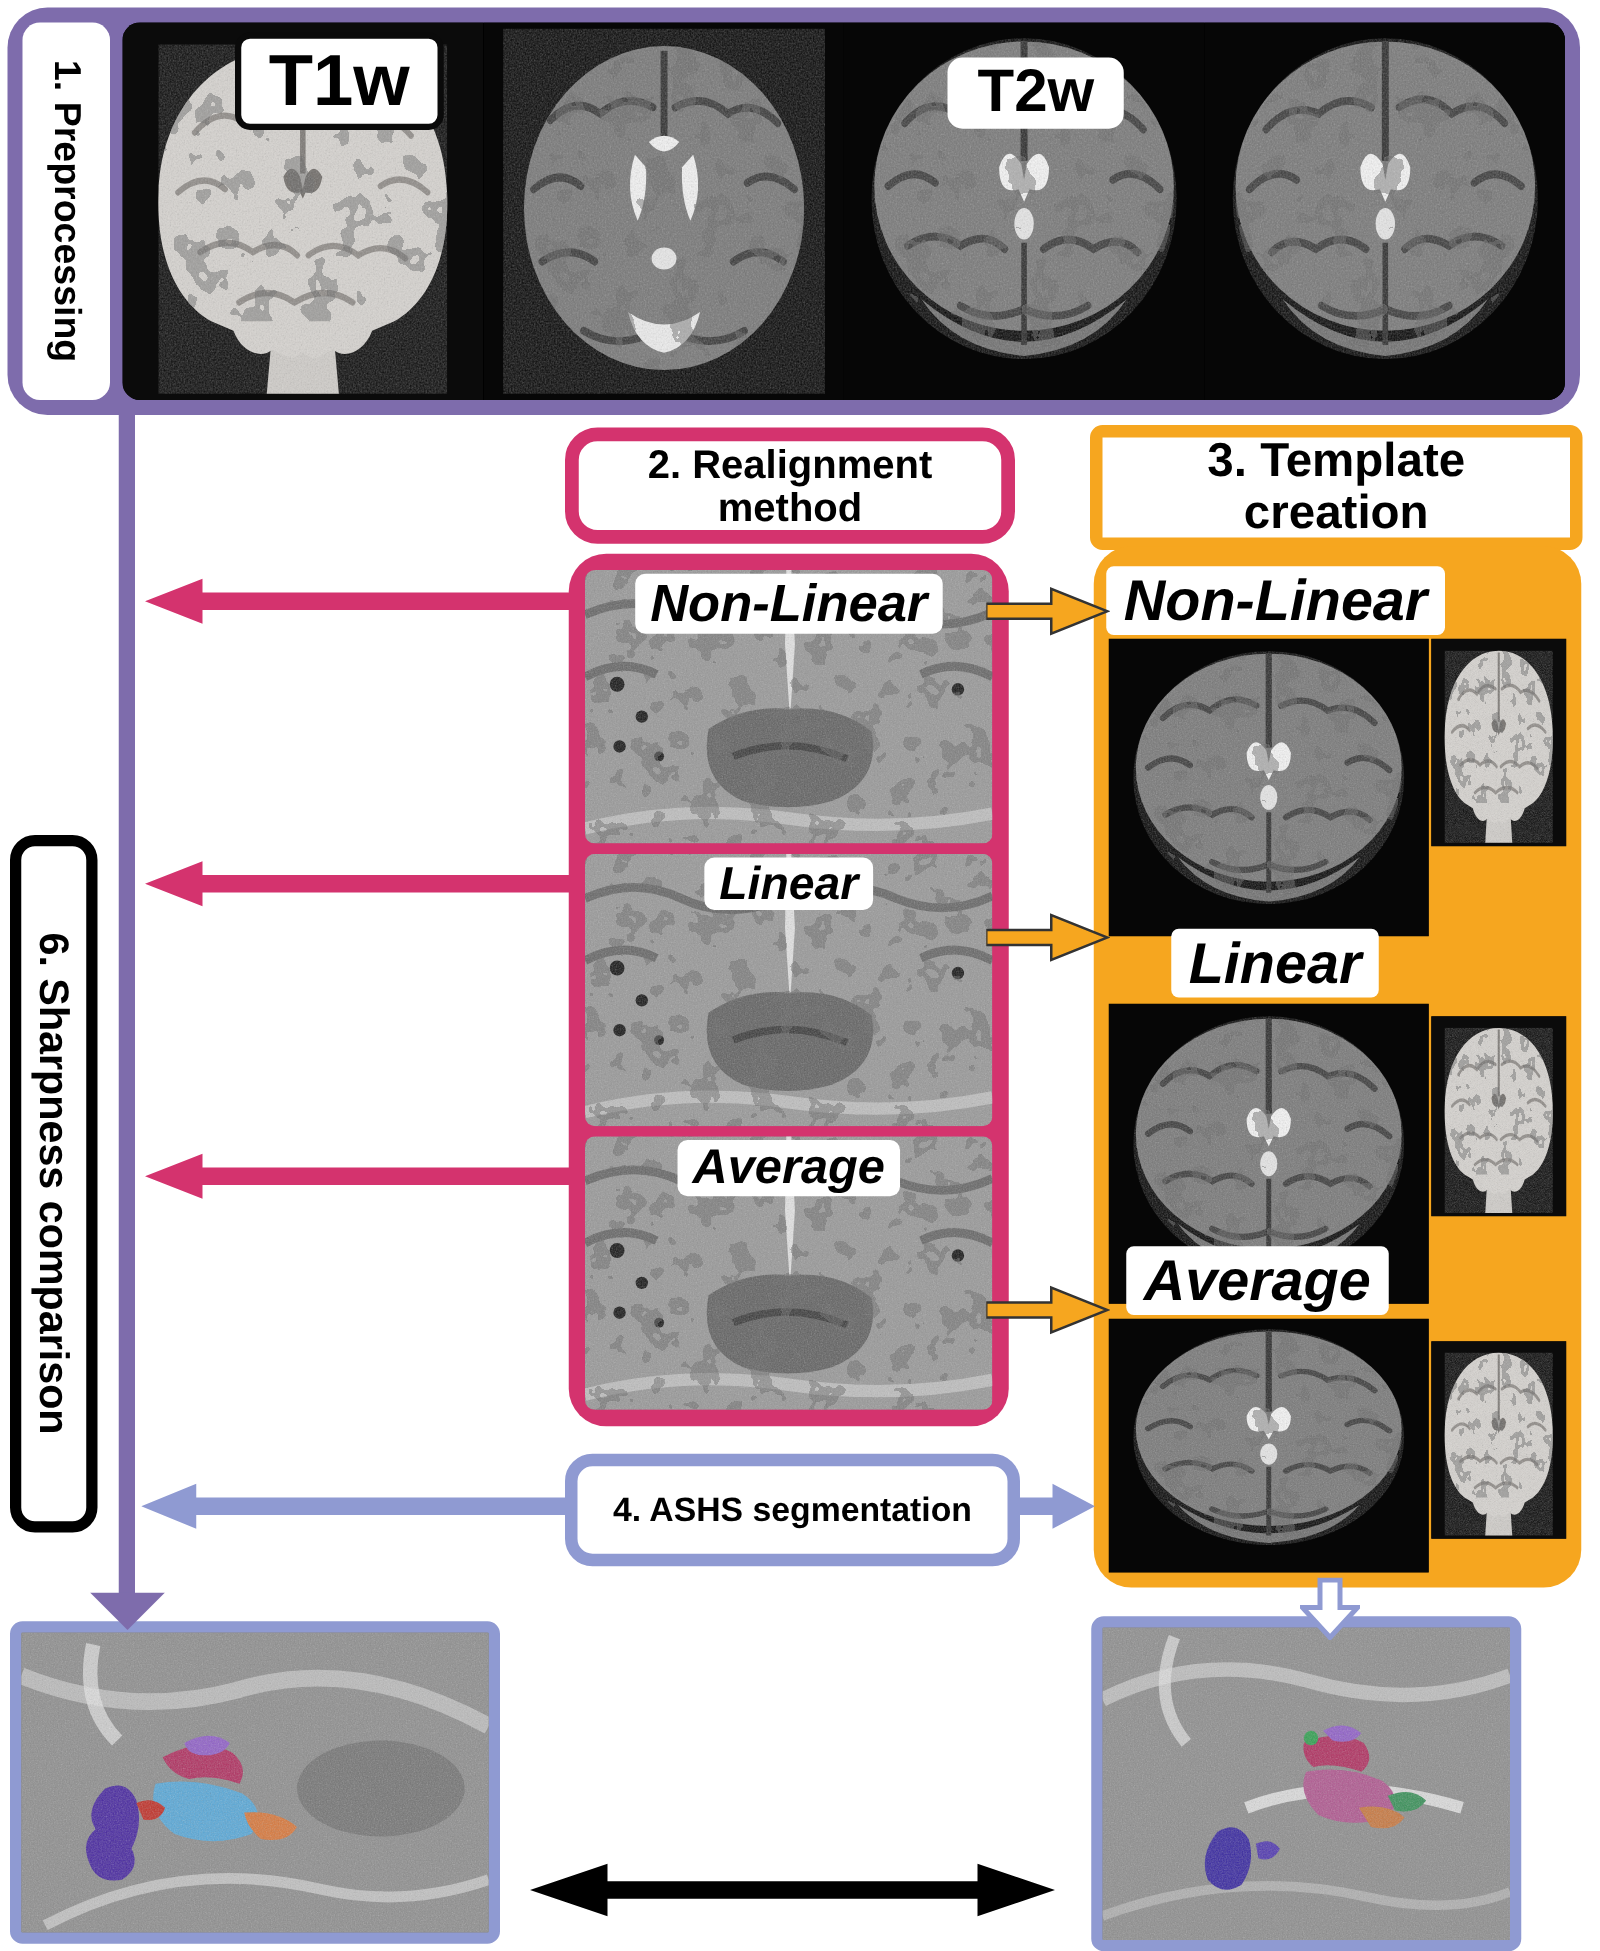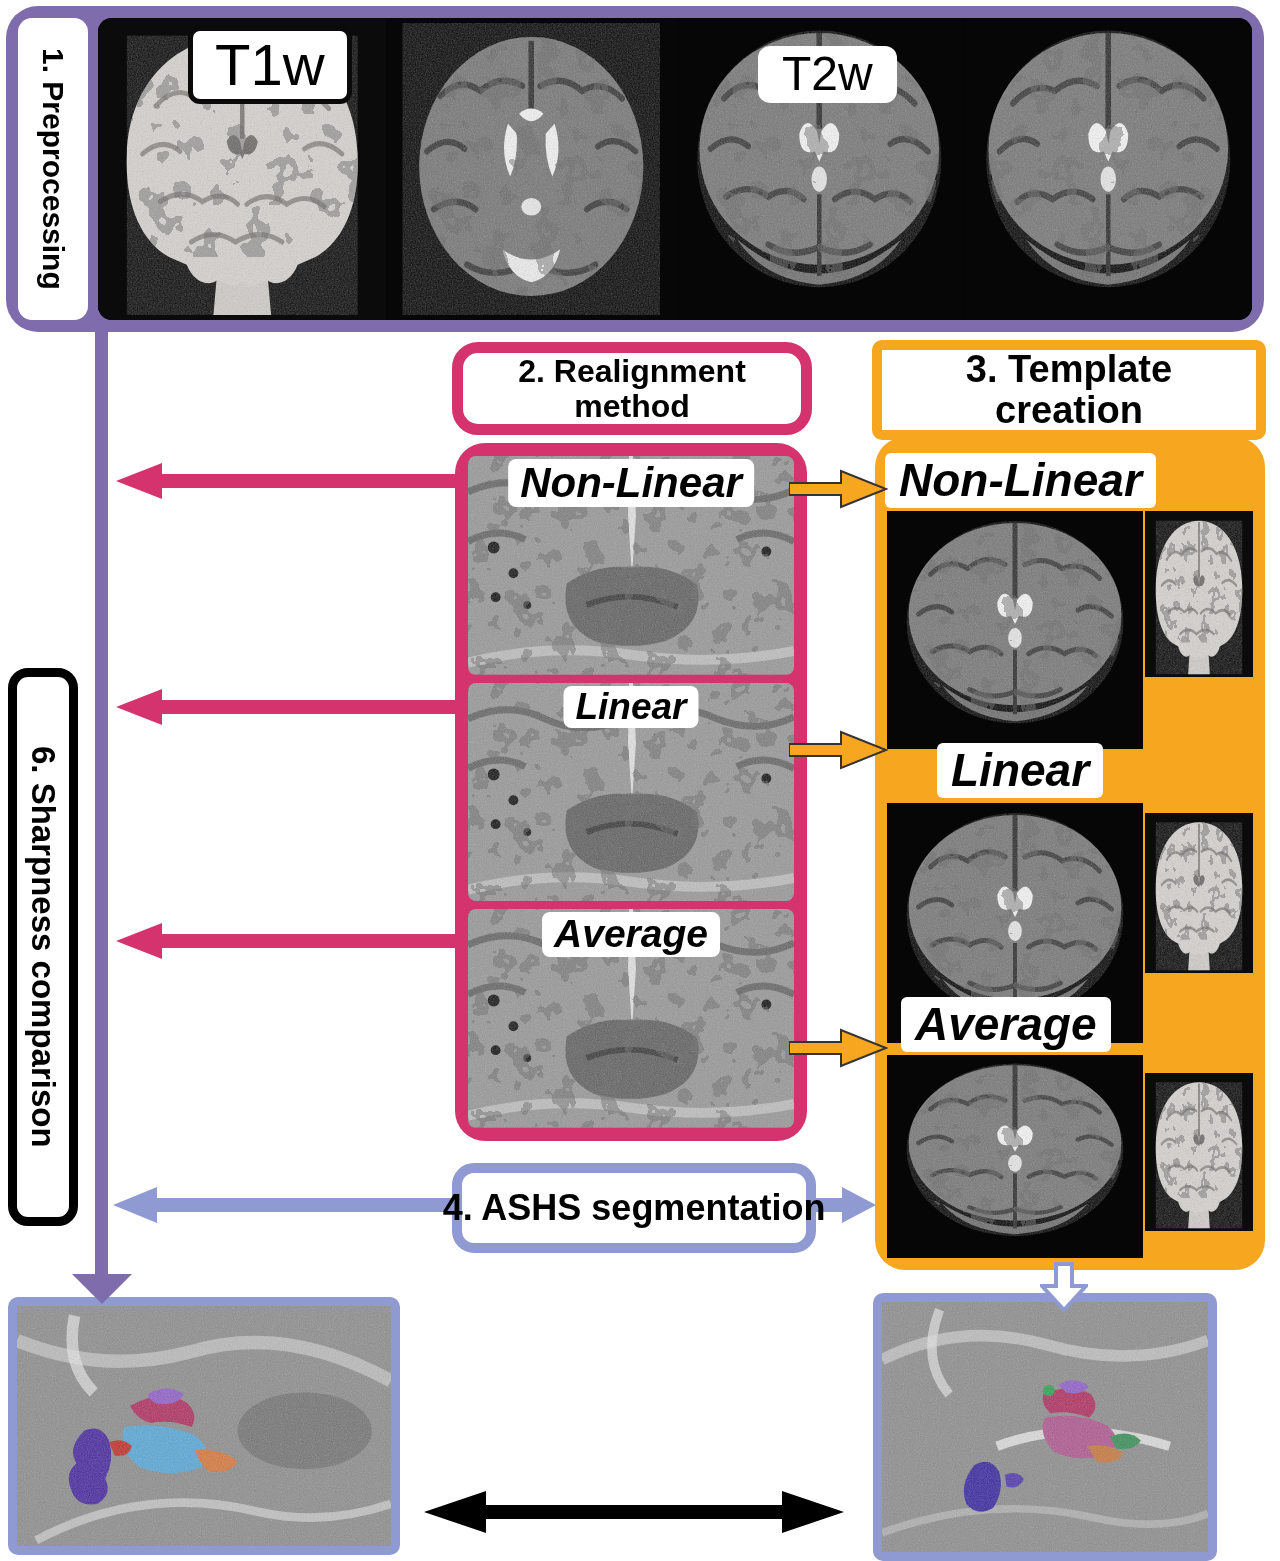--- a/index.html
+++ b/index.html
@@ -10,21 +10,21 @@
   .fig{position:relative;width:1280px;height:1561px;background:#fff;overflow:hidden}
   .abs{position:absolute}
   svg.abs{display:block}
 
   
   .preproc{left:6px;top:6px;width:1258px;height:326px;background:var(--purple,#7e6cac);border-radius:32px;padding:12px;display:flex;gap:10px}
   .vlabel{width:70px;background:#fff;border-radius:14px;display:flex;align-items:center;justify-content:center;flex:none}
   .vtext{writing-mode:vertical-rl;font-weight:bold;font-size:30px;white-space:nowrap}
   .scanrow{position:relative;flex:1;background:#000;border-radius:14px;display:flex;overflow:hidden}
   .scan{width:25%;height:100%;display:block}
-  .scantag{position:absolute;background:#fff;font-weight:normal;line-height:1.1;border-radius:12px}
+  .scantag{position:absolute;background:#fff;font-weight:bold;line-height:1.1;border-radius:12px}
   .t1wtag{left:90px;top:8px;font-size:58px;border:5px solid #0a0a0a;padding:2px 22px}
   .t2wtag{left:660px;top:28px;font-size:48px;padding:2px 24px}
 
   
   .vline{left:95px;top:330px;width:13px;height:950px;background:var(--purple,#7e6cac)}
   .sharpbox{left:8px;top:668px;width:70px;height:558px;background:#fff;border:9px solid #000;border-radius:20px;display:flex;align-items:center;justify-content:center}
   .sharpbox .vtext{font-size:33px}
 
   
   .hdr{display:flex;align-items:center;text-align:center;font-weight:bold;background:#fff;line-height:1.08}
@@ -47,21 +47,21 @@
   .tbig,.tinset{position:absolute;background:#000;overflow:hidden}
   .tbig svg,.tinset svg{width:100%;height:100%;display:block}
   .tbig.b0{left:12px;top:74px;width:256px;height:238px}
   .tinset.i0{left:270px;top:74px;width:108px;height:166px}
   .tbig.b1{left:12px;top:366px;width:256px;height:240px}
   .tinset.i1{left:270px;top:376px;width:108px;height:160px}
   .tbig.b2{left:12px;top:618px;width:256px;height:203px}
   .tinset.i2{left:270px;top:636px;width:108px;height:158px}
 
   
-  .ashsbox{left:452px;top:1163px;width:364px;height:90px;background:#fff;border:10px solid var(--periwinkle,#8f9ad2);border-radius:22px;display:flex;align-items:center;justify-content:center;font-weight:bold;font-size:36px;white-space:nowrap}
+  .ashsbox{left:452px;top:1163px;width:364px;height:90px;background:#fff;border:10px solid var(--periwinkle,#8f9ad2);border-radius:22px;display:flex;align-items:center;justify-content:center;font-weight:bold;font-size:27px;white-space:nowrap}
   .dicebox{left:448px;top:1348px;width:372px;height:96px;background:#fff;border:15px solid #000;border-radius:30px;display:flex;align-items:center;justify-content:center;font-weight:bold;font-size:33px;white-space:nowrap}
   .segframe{border:9px solid var(--periwinkle,#8f9ad2);border-radius:10px;background:#888;overflow:hidden}
   .segframe svg{width:100%;height:100%;display:block}
 
   
   .arrow-pink{color:var(--pink,#d4336e)}
   .arrow-orange{color:var(--orange,#f6a61f)}
   .arrow-peri{color:var(--periwinkle,#8f9ad2)}
   .arrow-purple{color:var(--purple,#7e6cac)}
   .flip{transform:scaleX(-1)}

